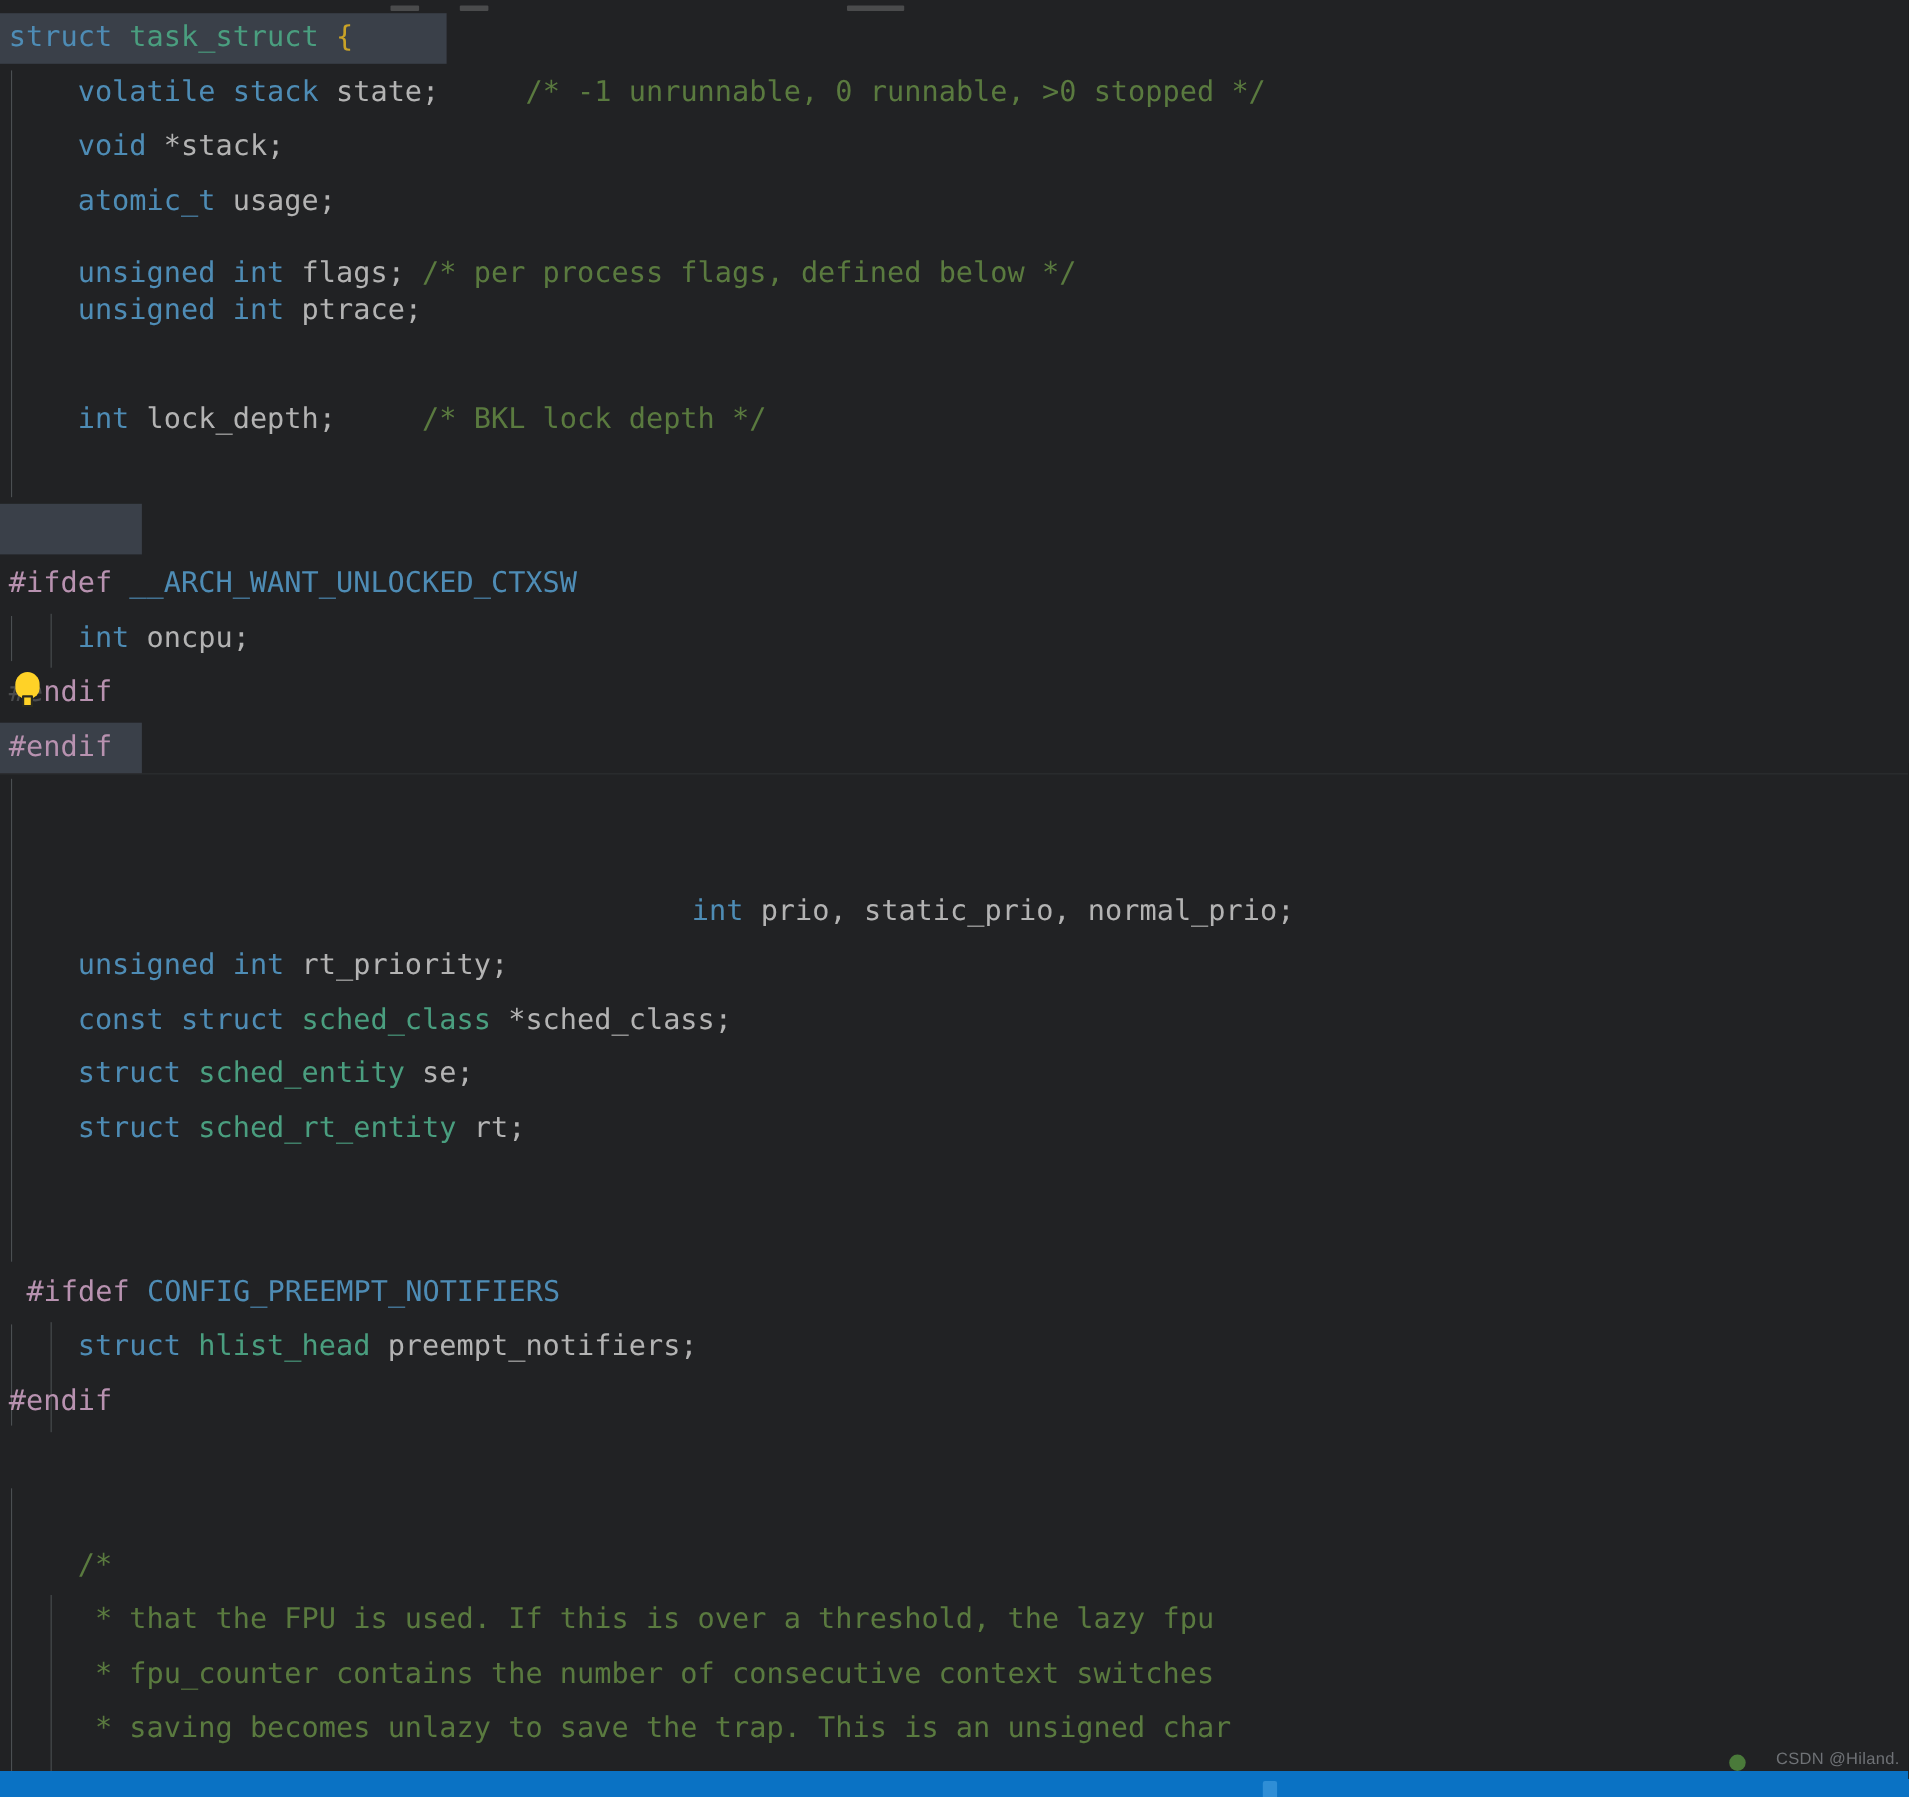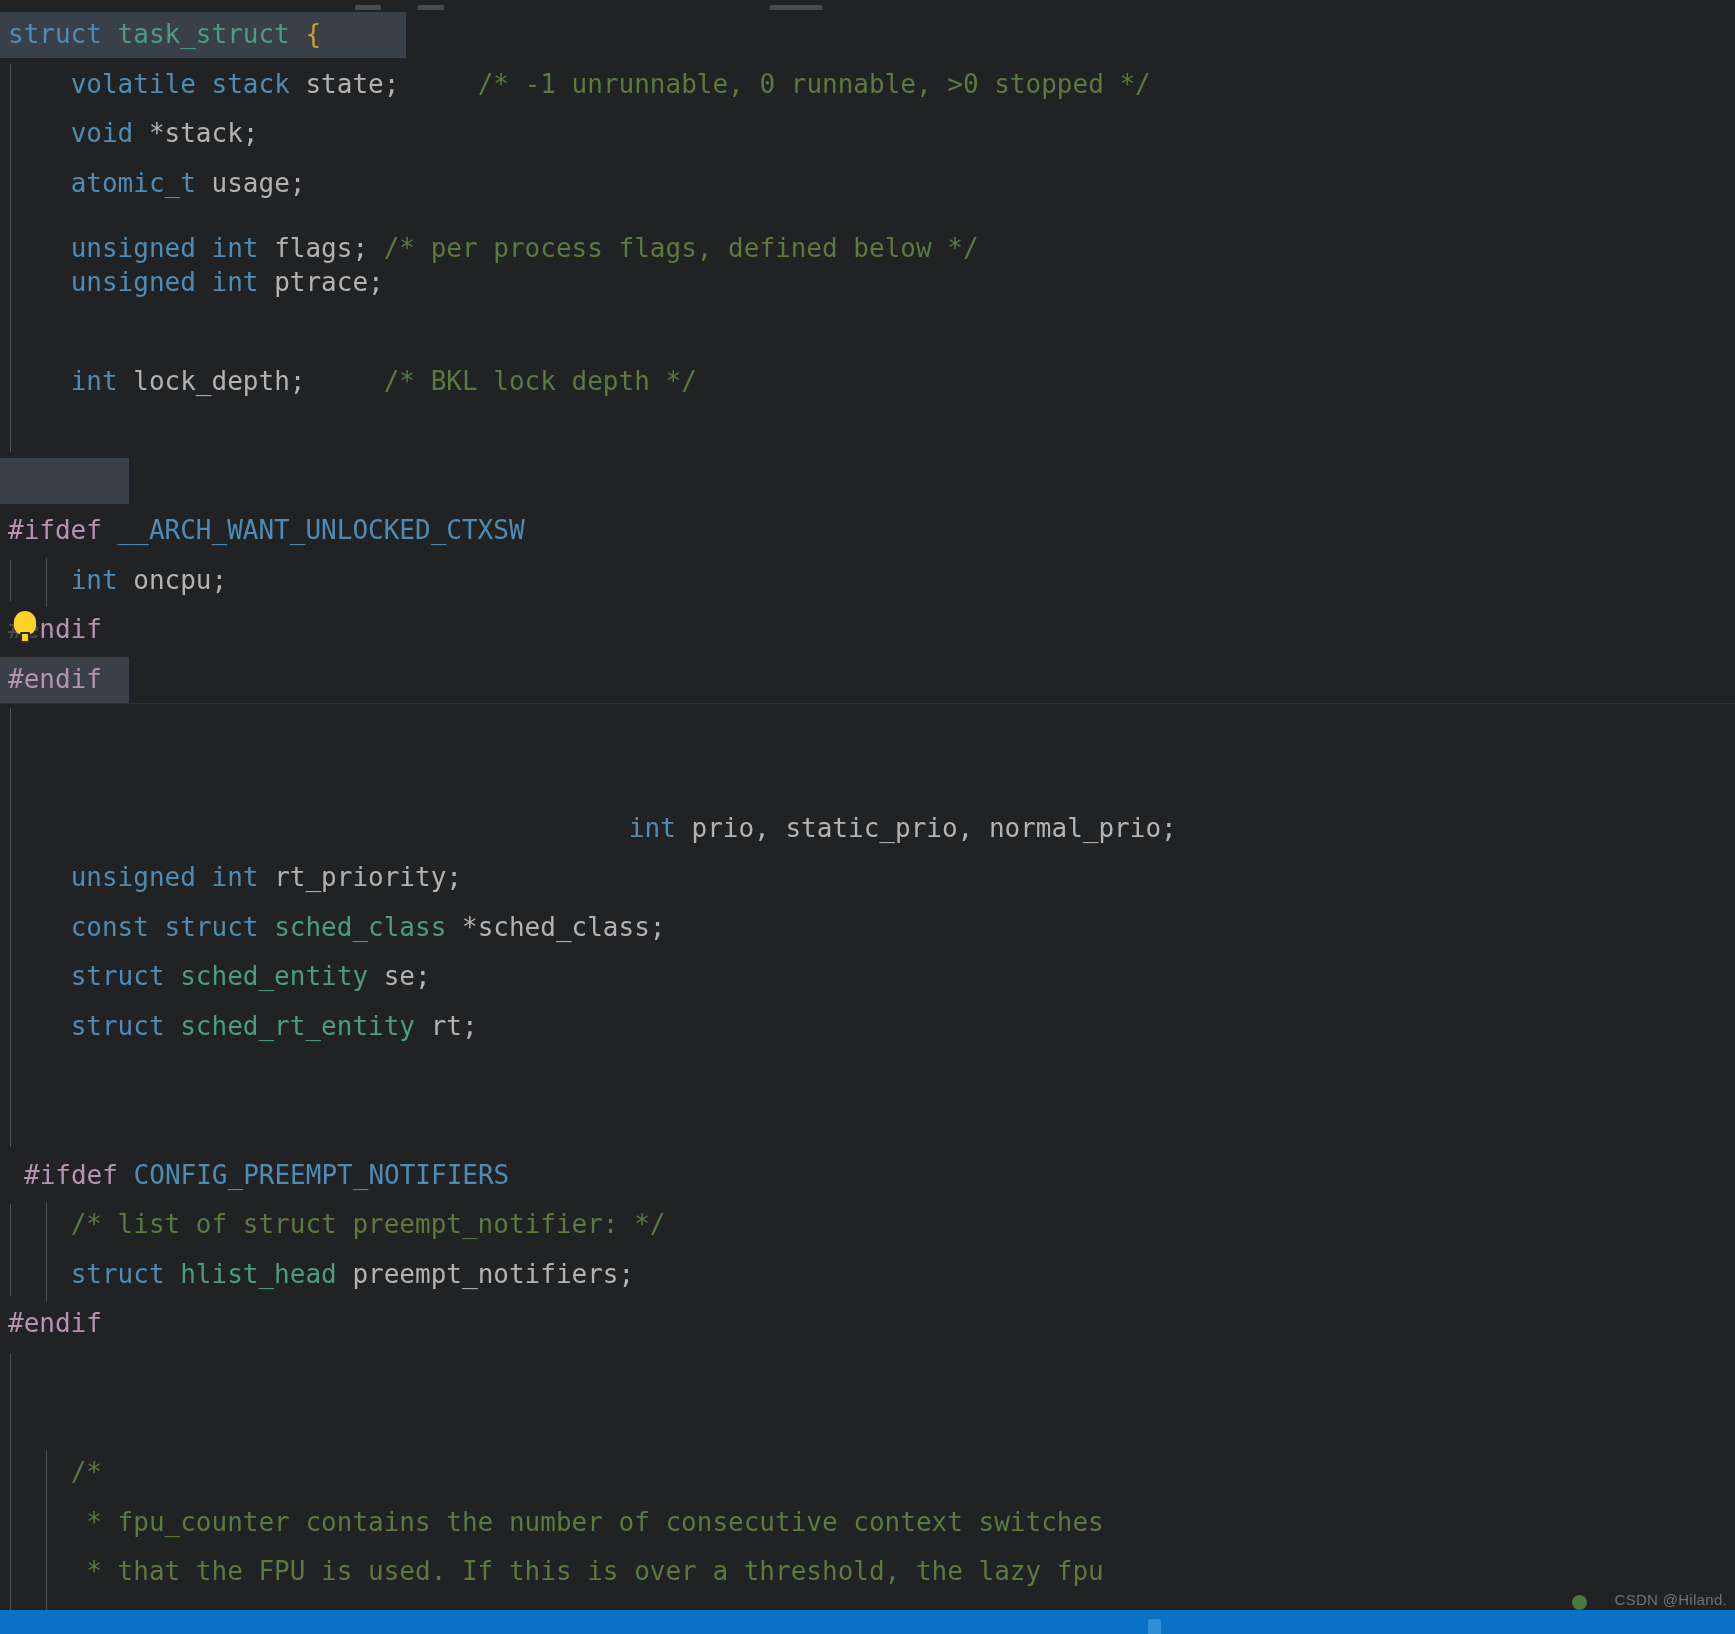--- a/index.html
+++ b/index.html
@@ -191,28 +191,27 @@
       <div class="line" style="top: 0px;"><span class="code" style="padding-left: 8px;"></span></div>
       <div class="line" style="top: 0px;"><span class="code" style="padding-left: 8px;"></span></div>
       <div class="line" style="top: 0px; text-align: center;"><span class="code" style="padding-left: 8px;"><span class="pun">    </span><span class="kw">int</span><span class="pun"> </span><span class="id">prio, static_prio, normal_prio;</span></span></div>
       <div class="line" style="top: 0px;"><span class="code" style="padding-left: 8px;"><span class="pun">    </span><span class="kw">unsigned</span><span class="pun"> </span><span class="kw">int</span><span class="pun"> </span><span class="id">rt_priority;</span></span></div>
       <div class="line" style="top: 0px;"><span class="code" style="padding-left: 8px;"><span class="pun">    </span><span class="kw">const</span><span class="pun"> </span><span class="kw">struct</span><span class="pun"> </span><span class="typ">sched_class</span><span class="pun"> </span><span class="id">*sched_class;</span></span></div>
       <div class="line" style="top: 0px;"><span class="code" style="padding-left: 8px;"><span class="pun">    </span><span class="kw">struct</span><span class="pun"> </span><span class="typ">sched_entity</span><span class="pun"> </span><span class="id">se;</span></span></div>
       <div class="line" style="top: 0px;"><span class="code" style="padding-left: 8px; margin-top: 44px;"><span class="pun">    </span><span class="kw">struct</span><span class="pun"> </span><span class="typ">sched_rt_entity</span><span class="pun"> </span><span class="id">rt;</span></span></div>
       <div class="line" style="top: 0px;"><span class="code" style="padding-left: 8px;"></span></div>
       <div class="line" style="top: 0px;"><span class="code" style="padding-left: 8px;"></span></div>
       <div class="line" style="top: 0px;"><span class="code" style="padding-left: 24px;"><span class="pre">#ifdef</span><span class="pun"> </span><span class="mac">CONFIG_PREEMPT_NOTIFIERS</span></span></div>
-      <div class="line" style="top: 0px;"><span class="code" style="padding-left: 8px;"><span class="pun">    </span><span class="cmt">/* list of struct preempt_notifier: */</span></span></div>
       <div class="line" style="top: 0px;"><span class="code" style="padding-left: 8px;"><span class="pun">    </span><span class="kw">struct</span><span class="pun"> </span><span class="typ">hlist_head</span><span class="pun"> </span><span class="id">preempt_notifiers;</span></span></div>
       <div class="line" style="top: 0px;"><span class="code" style="padding-left: 8px;"><span class="pre">#endif</span></span></div>
       <div class="line" style="top: 0px;"><span class="code" style="padding-left: 8px;"></span></div>
       <div class="line" style="top: 0px;"><span class="code" style="padding-left: 8px;"></span></div>
       <div class="line" style="top: 0px;"><span class="code" style="padding-left: 8px;"><span class="pun">    </span><span class="cmt">/*</span></span></div>
+      <div class="line" style="top: 0px;"><span class="code" style="padding-left: 8px;"><span class="pun">     </span><span class="cmt">* that the FPU is used. If this is over a threshold, the lazy fpu</span></span></div>
       <div class="line" style="top: 0px;"><span class="code" style="padding-left: 8px;"><span class="pun">     </span><span class="cmt">* fpu_counter contains the number of consecutive context switches</span></span></div>
-      <div class="line" style="top: 0px;"><span class="code" style="padding-left: 8px;"><span class="pun">     </span><span class="cmt">* that the FPU is used. If this is over a threshold, the lazy fpu</span></span></div>
       <div class="line" style="top: 0px;"><span class="code" style="padding-left: 8px;"><span class="pun">     </span><span class="cmt">* saving becomes unlazy to save the trap. This is an unsigned char</span></span></div>
       <div class="guide" style="left: 10px; top: 53.6px; height: 388.8px;"></div>
       <div class="guide" style="left: 10px; top: 549.6px; height: 41.6px;"></div>
       <div class="guide" style="left: 10px; top: 698.4px; height: 438.4px;"></div>
       <div class="guide" style="left: 10px; top: 1194.4px; height: 91.2px;"></div>
       <div class="guide" style="left: 10px; top: 1343.2px; height: 289.6px;"></div>
       <div class="guide" style="left: 46px; top: 1440.4px; height: 198.4px;"></div>
       <div class="guide" style="left: 46px; top: 1192.4px; height: 99.2px;"></div>
       <div class="guide" style="left: 46px; top: 547.6px; height: 49.6px;"></div>
     </div>

